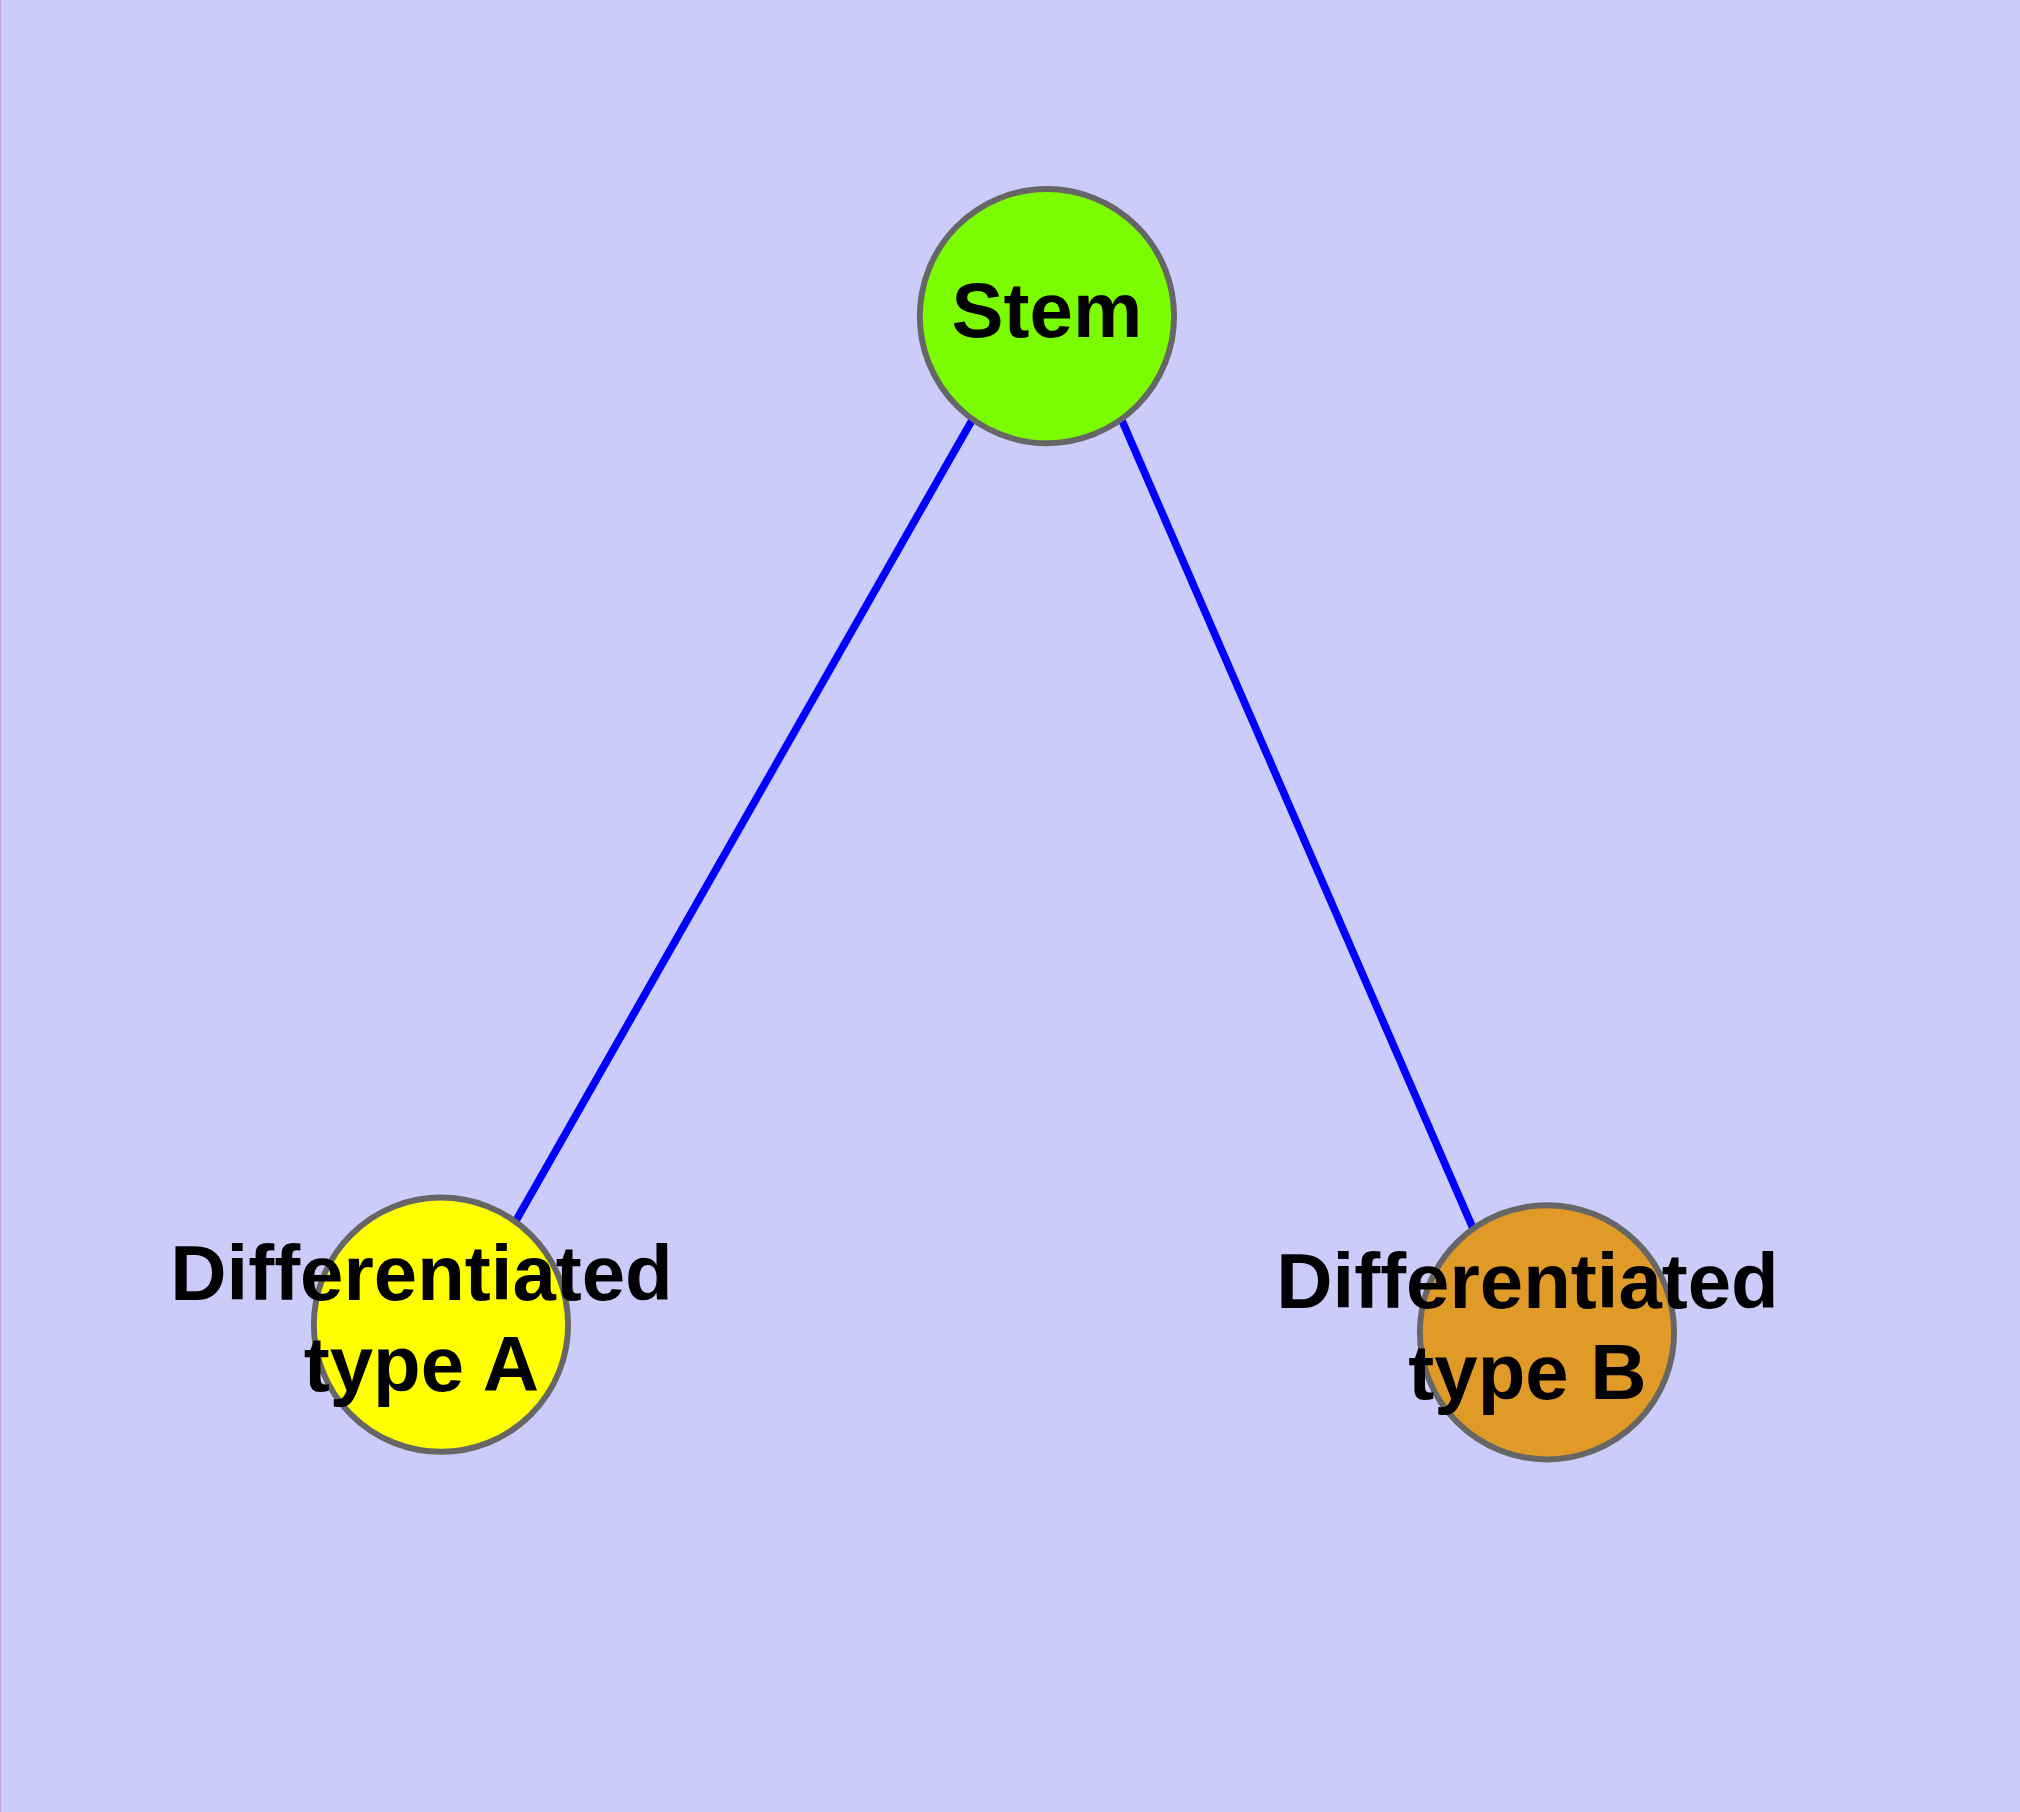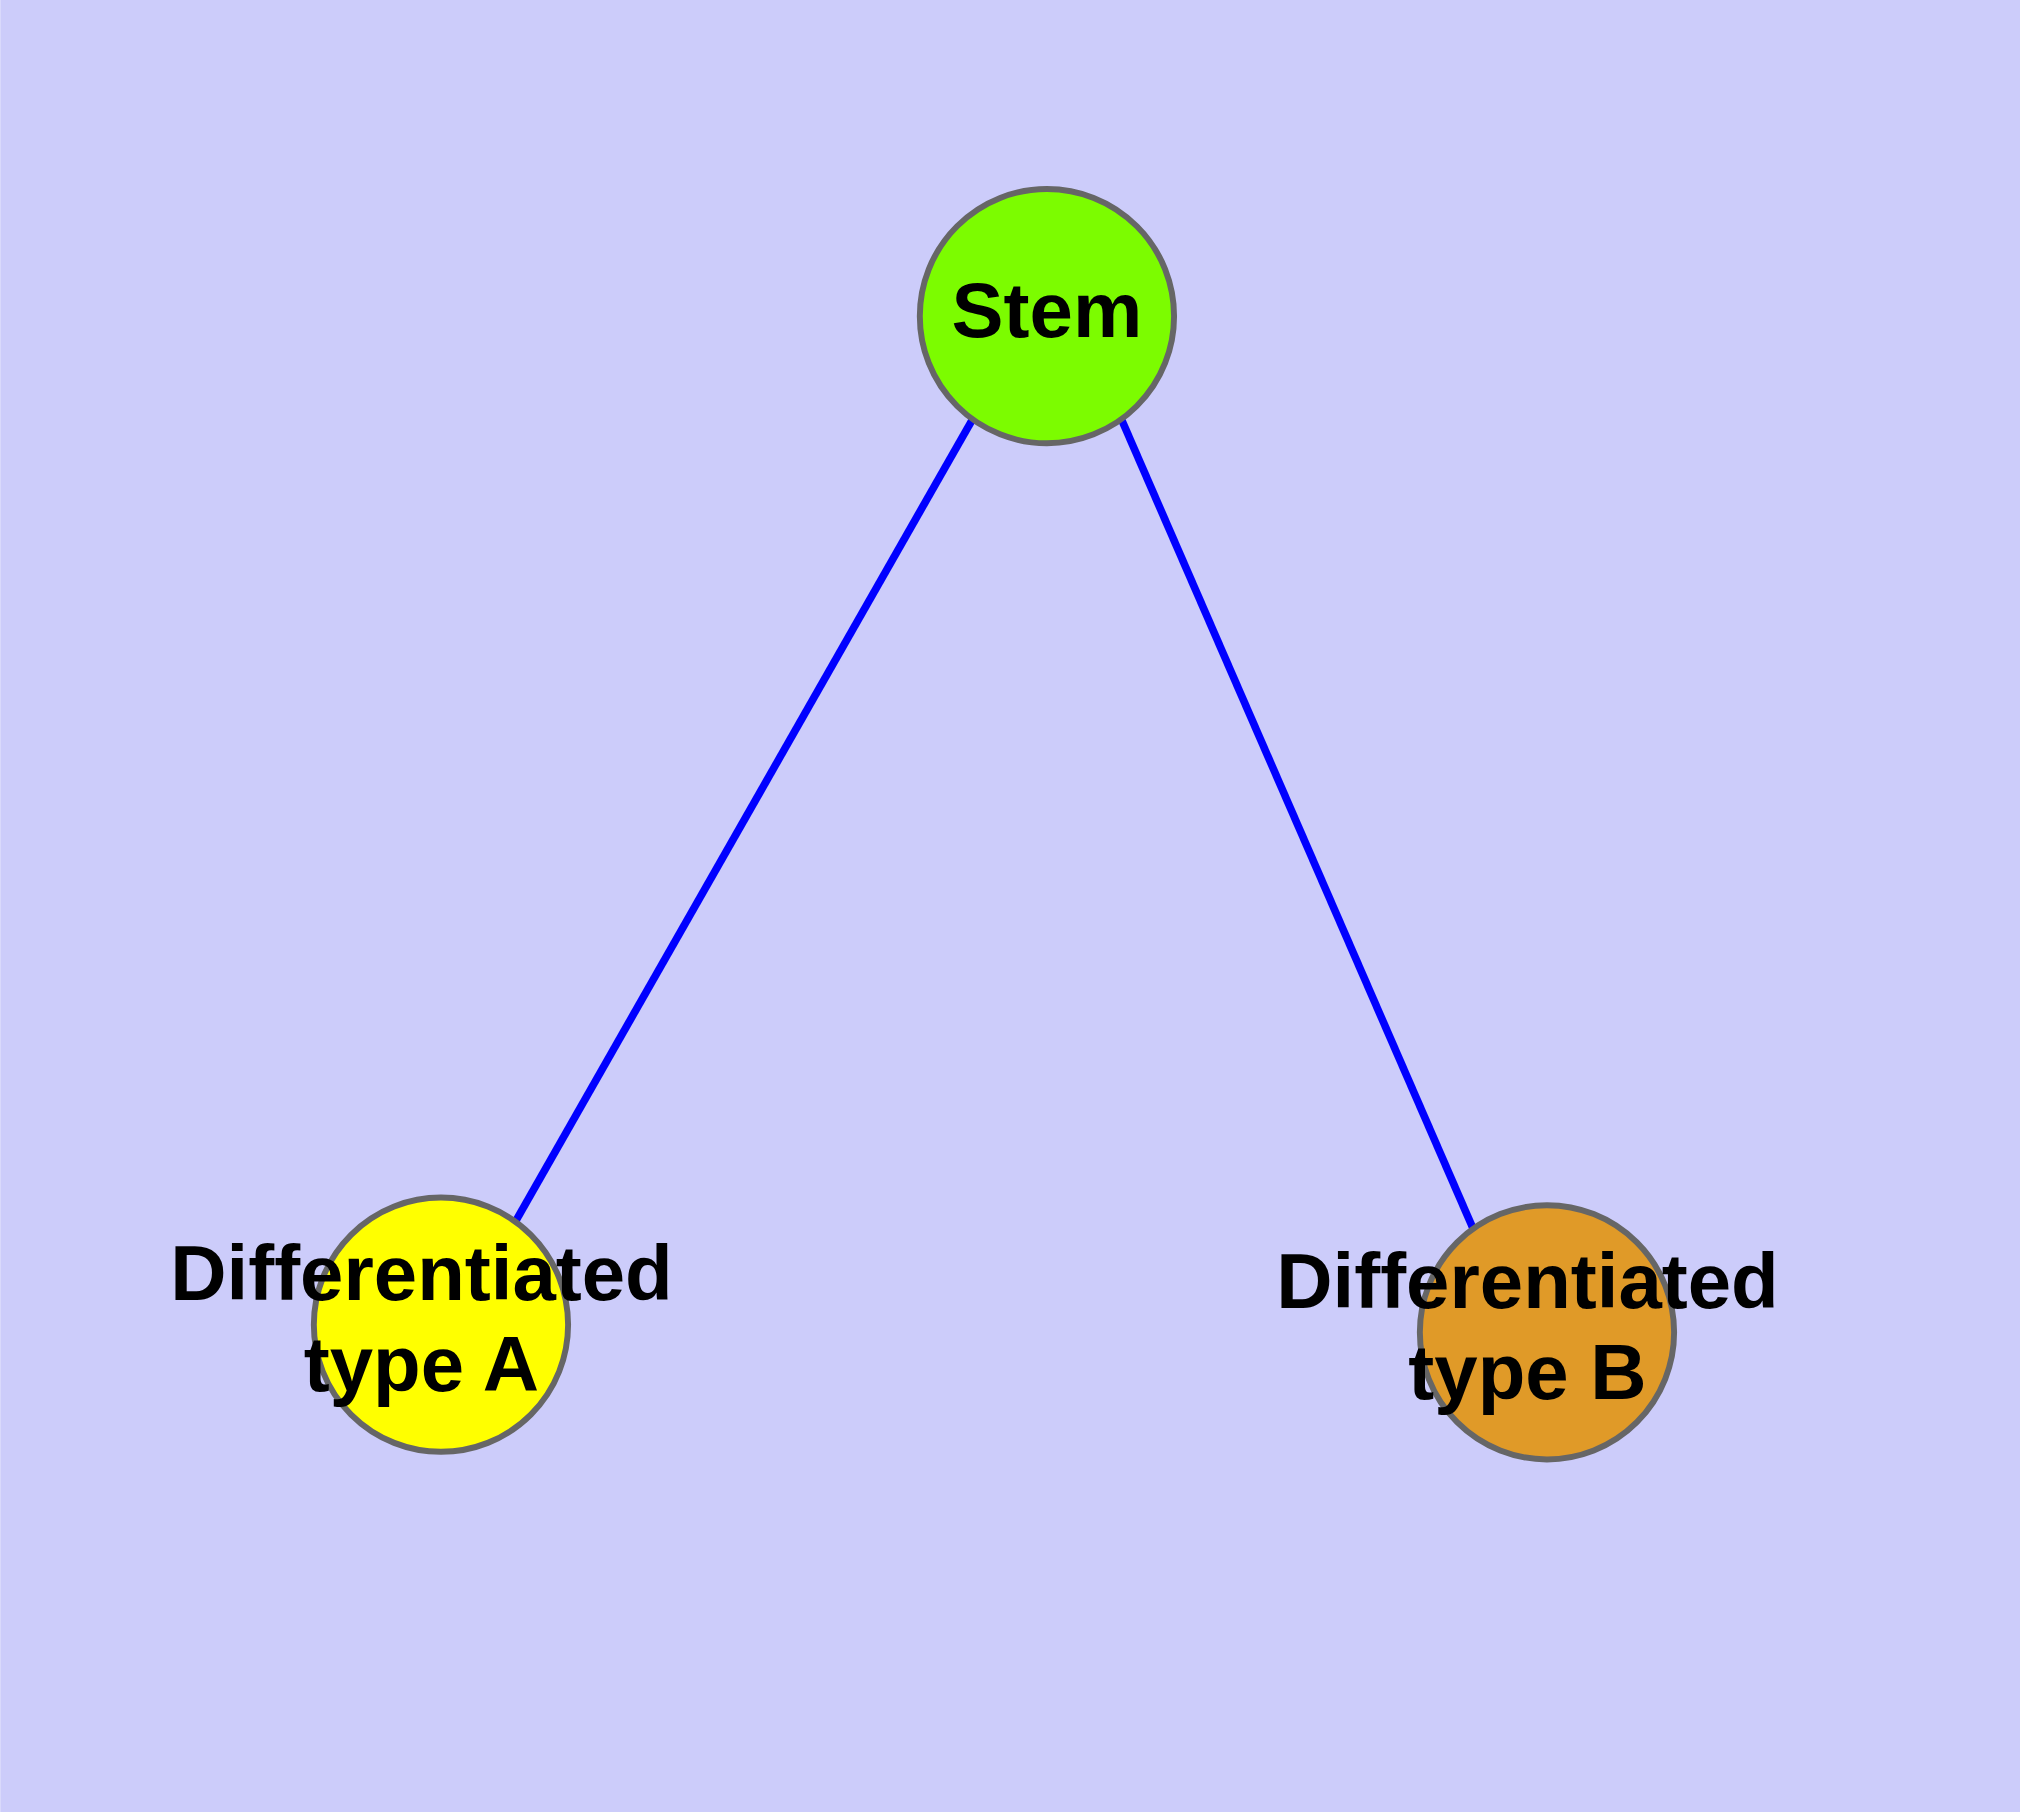--- a/index.html
+++ b/index.html
@@ -28,21 +28,21 @@
     font-family: "Liberation Sans", sans-serif;
     font-weight: bold;
     fill: #000000;
     text-anchor: middle;
     dominant-baseline: middle;
   }
 </style>
 </head>
 <body>
 
-<div id="canvas" style="width: 2021px; height: 1812px; background: #ffffff;">
+<div id="canvas" style="width: 2021px; height: 1812px; background: #a21caf;">
   <svg id="graph-svg" viewBox="0 0 2384 2138" xmlns="http://www.w3.org/2000/svg" style="width: 2021px; height: 1812px;">
 
     <rect x="0" y="0" width="2384" height="2138" fill="#ccccfa"></rect>
 
     <g>
       <line class="edge" x1="1147" y1="495" x2="608" y2="1441" stroke="#0000ff" stroke-width="9" stroke-linecap="butt"></line>
       <line class="edge" x1="1323" y1="495" x2="1738" y2="1450" stroke="#0000ff" stroke-width="9" stroke-linecap="butt"></line>
     </g>
 
     <g>

